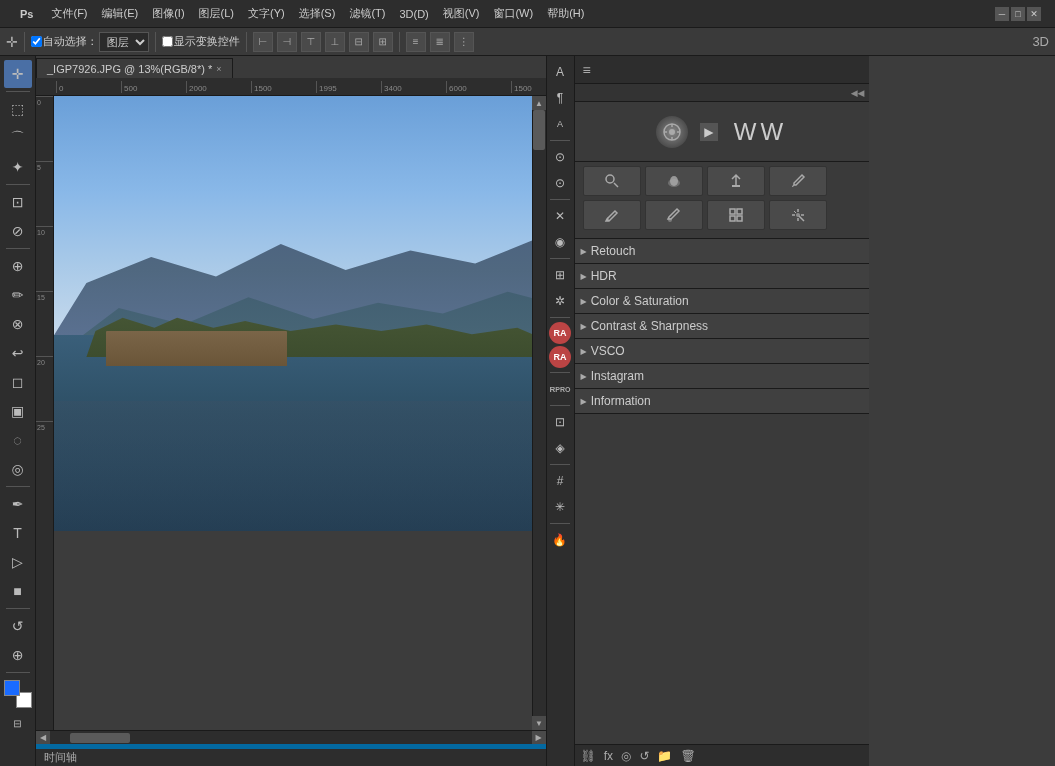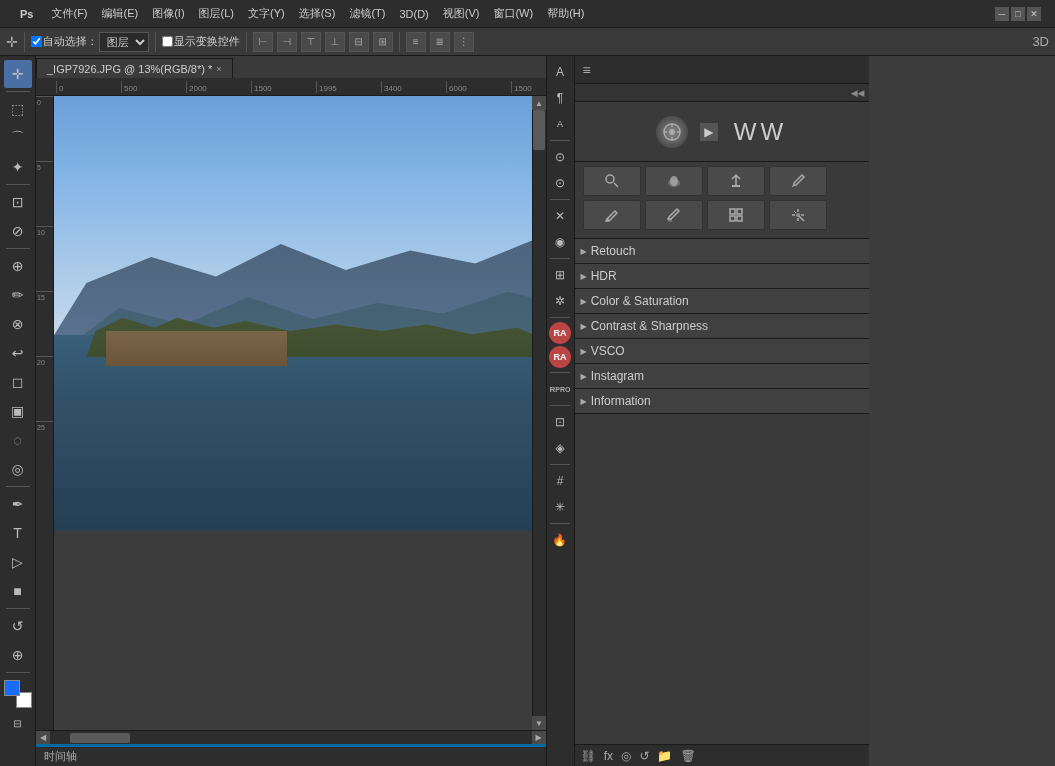--- a/index.html
+++ b/index.html
@@ -636,21 +636,21 @@
       <div class="h-scroll-bar">
         <div class="h-scroll-arrow">◀</div>
         <div class="h-scroll-track">
           <div class="h-scroll-thumb"></div>
         </div>
         <div class="h-scroll-arrow">▶</div>
       </div>
     </div>
 
 
-    <div style="height:22px; background:#2d2d2d; border-top:3px solid #0369a1; display:flex; align-items:center; padding: 0 8px; font-size:11px; color:#aaa; flex-shrink:0;">
+    <div style="height:22px; background:#2d2d2d; border-top:5px solid #0369a1; display:flex; align-items:center; padding: 0 8px; font-size:11px; color:#aaa; flex-shrink:0;">
       <span>时间轴</span>
     </div>
   </div>
 
   <div class="right-container">
 
     <div class="right-icon-strip">
       <div class="strip-icon">A</div>
       <div class="strip-icon">¶</div>
       <div class="strip-icon" style="font-size:9px">A</div>

